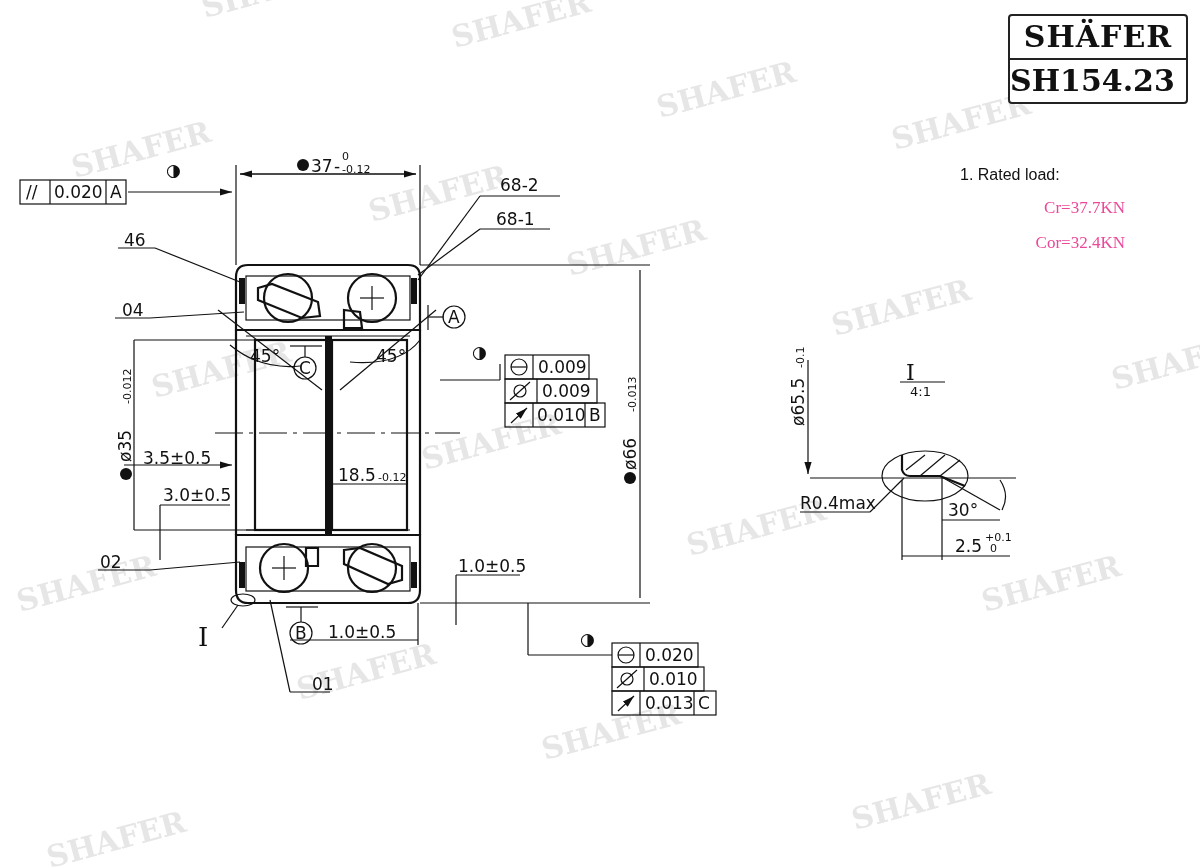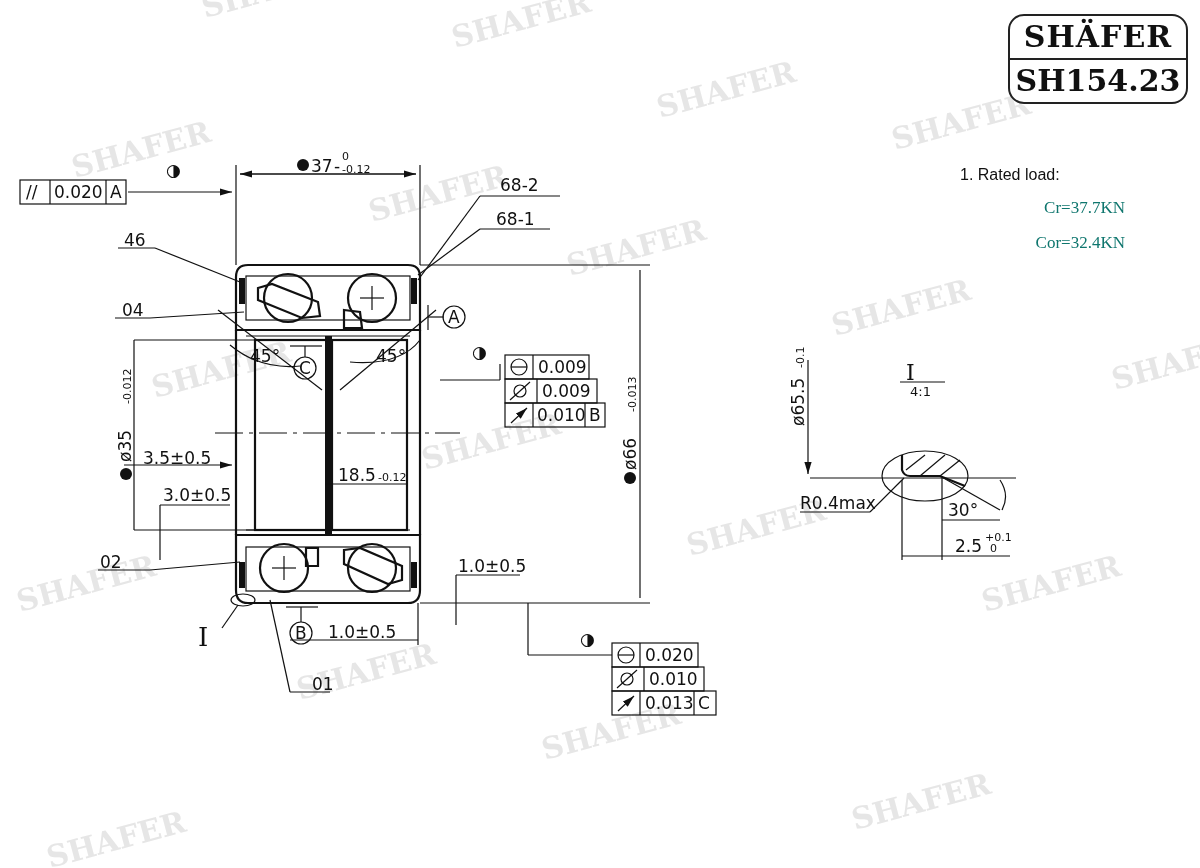--- a/index.html
+++ b/index.html
@@ -3,25 +3,25 @@
 <meta charset="utf-8">
 <style>
   html,body{margin:0;padding:0;background:#fff;}
   body{width:1200px;height:868px;position:relative;overflow:hidden;font-family:"DejaVu Sans",sans-serif;}
   svg{position:absolute;left:0;top:0;}
   .wm{font-family:"DejaVu Serif",serif;font-weight:bold;font-size:30px;fill:#e6e6e6;}
   .cad{font-family:"DejaVu Sans",sans-serif;font-size:17px;fill:#111;}
   .cads{font-family:"DejaVu Sans",sans-serif;font-size:11px;fill:#111;}
   .ln{stroke:#111;stroke-width:1.2;fill:none;}
   .thk{stroke:#111;stroke-width:2.2;fill:none;}
-  .logo-box{position:absolute;left:1008px;top:14px;width:176px;height:86px;border:2px solid #222;border-radius:16px;background:#fff;}
+  .logo-box{position:absolute;left:1008px;top:14px;width:176px;height:86px;border:2px solid #222;border-radius:4px;background:#fff;}
   .logo-top{height:42px;border-bottom:2px solid #222;font-family:"DejaVu Serif",serif;font-weight:bold;font-size:30px;line-height:42px;text-align:center;color:#111;letter-spacing:1px;}
-  .logo-bot{height:42px;font-family:"DejaVu Serif",serif;font-weight:bold;font-size:30px;line-height:42px;text-align:center;color:#111;}
+  .logo-bot{height:42px;font-family:"DejaVu Serif",serif;font-weight:bold;font-size:30px;line-height:42px;color:#111;}
   .rated{position:absolute;left:960px;top:166px;font-family:"Liberation Sans",sans-serif;font-size:16px;color:#111;}
-  .load{position:absolute;right:75px;font-family:"Liberation Serif",serif;font-size:17px;color:#0f766e;text-align:right;}
+  .load{position:absolute;right:75px;font-family:"Liberation Serif",serif;font-size:17px;color:#ec4899;text-align:right;}
 </style>
 </head>
 <body>
 
 <svg width="1200" height="868" viewBox="0 0 1200 868">
   <defs>
     <pattern id="hatch" patternUnits="userSpaceOnUse" width="14" height="14" patternTransform="rotate(45)">
       <line x1="0" y1="0" x2="0" y2="14" stroke="#111" stroke-width="1"></line>
     </pattern>
     <pattern id="cross" patternUnits="userSpaceOnUse" width="5" height="5">

